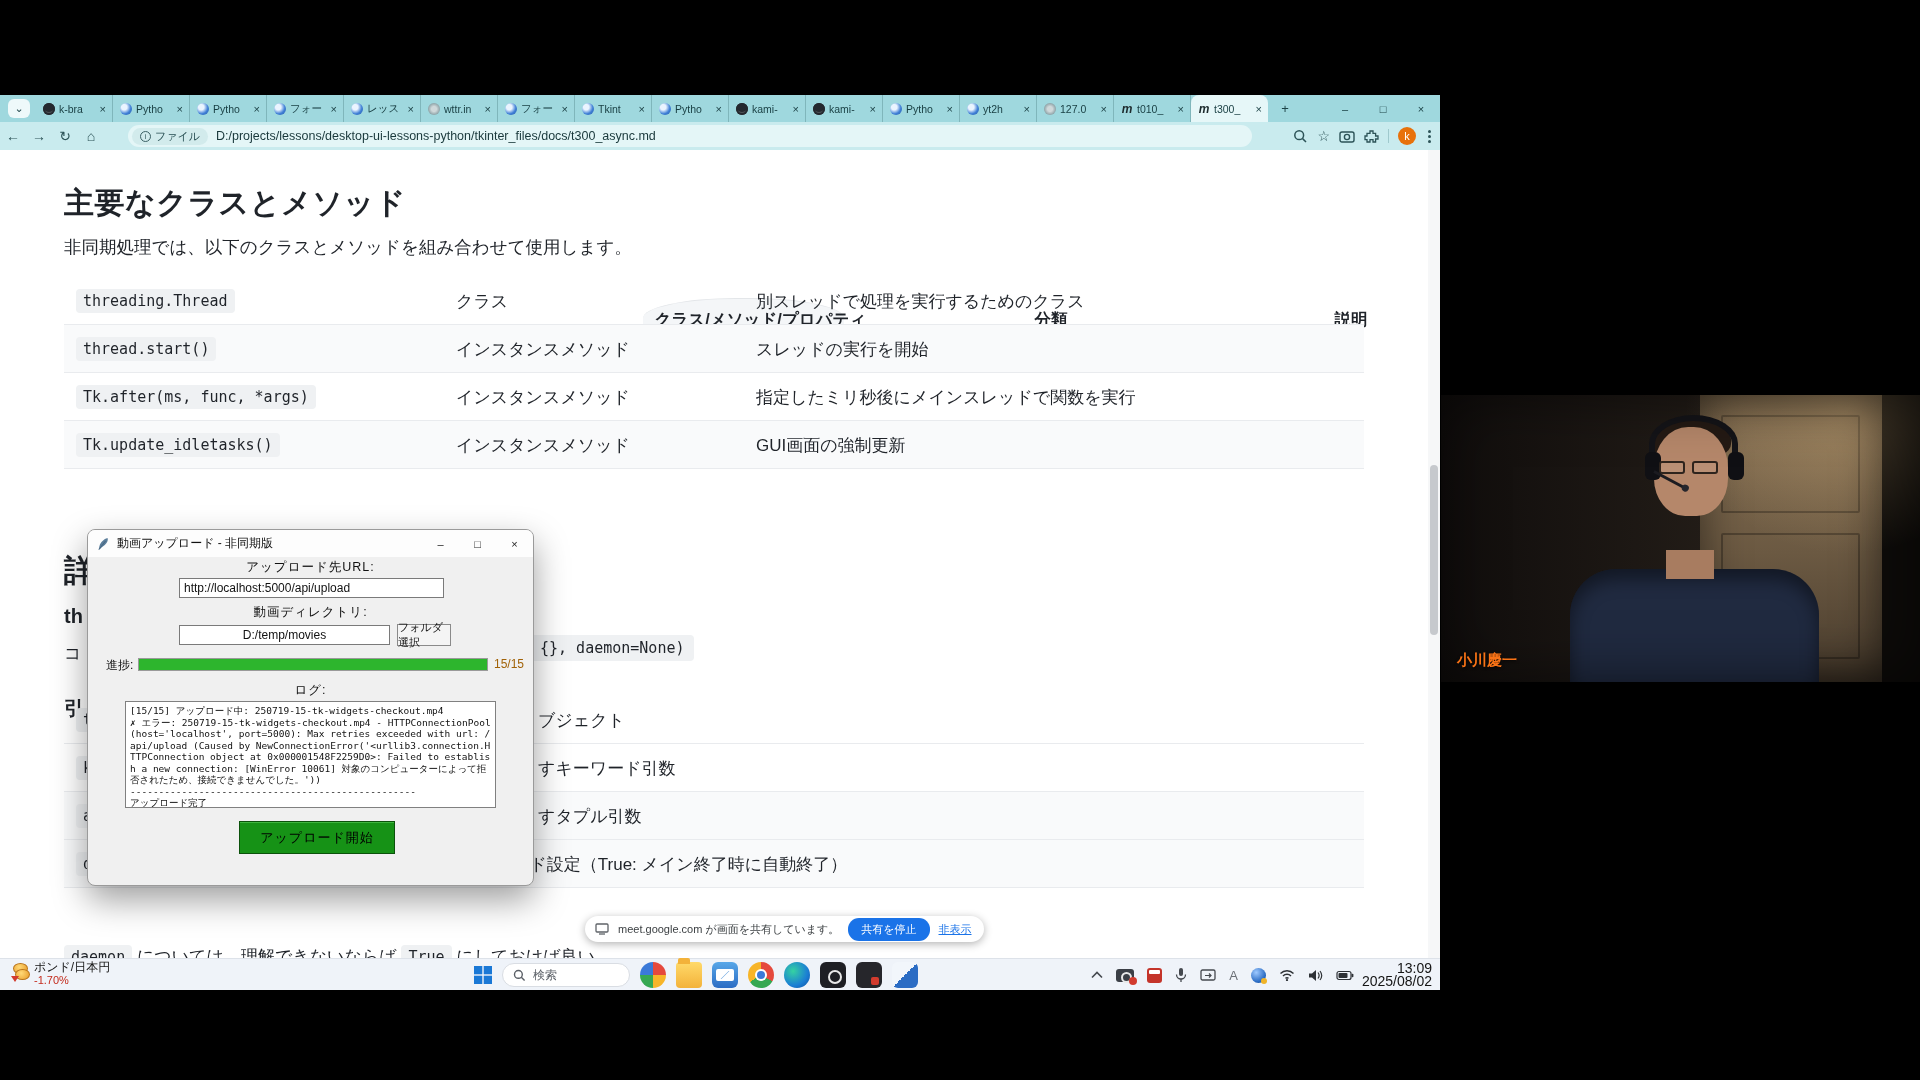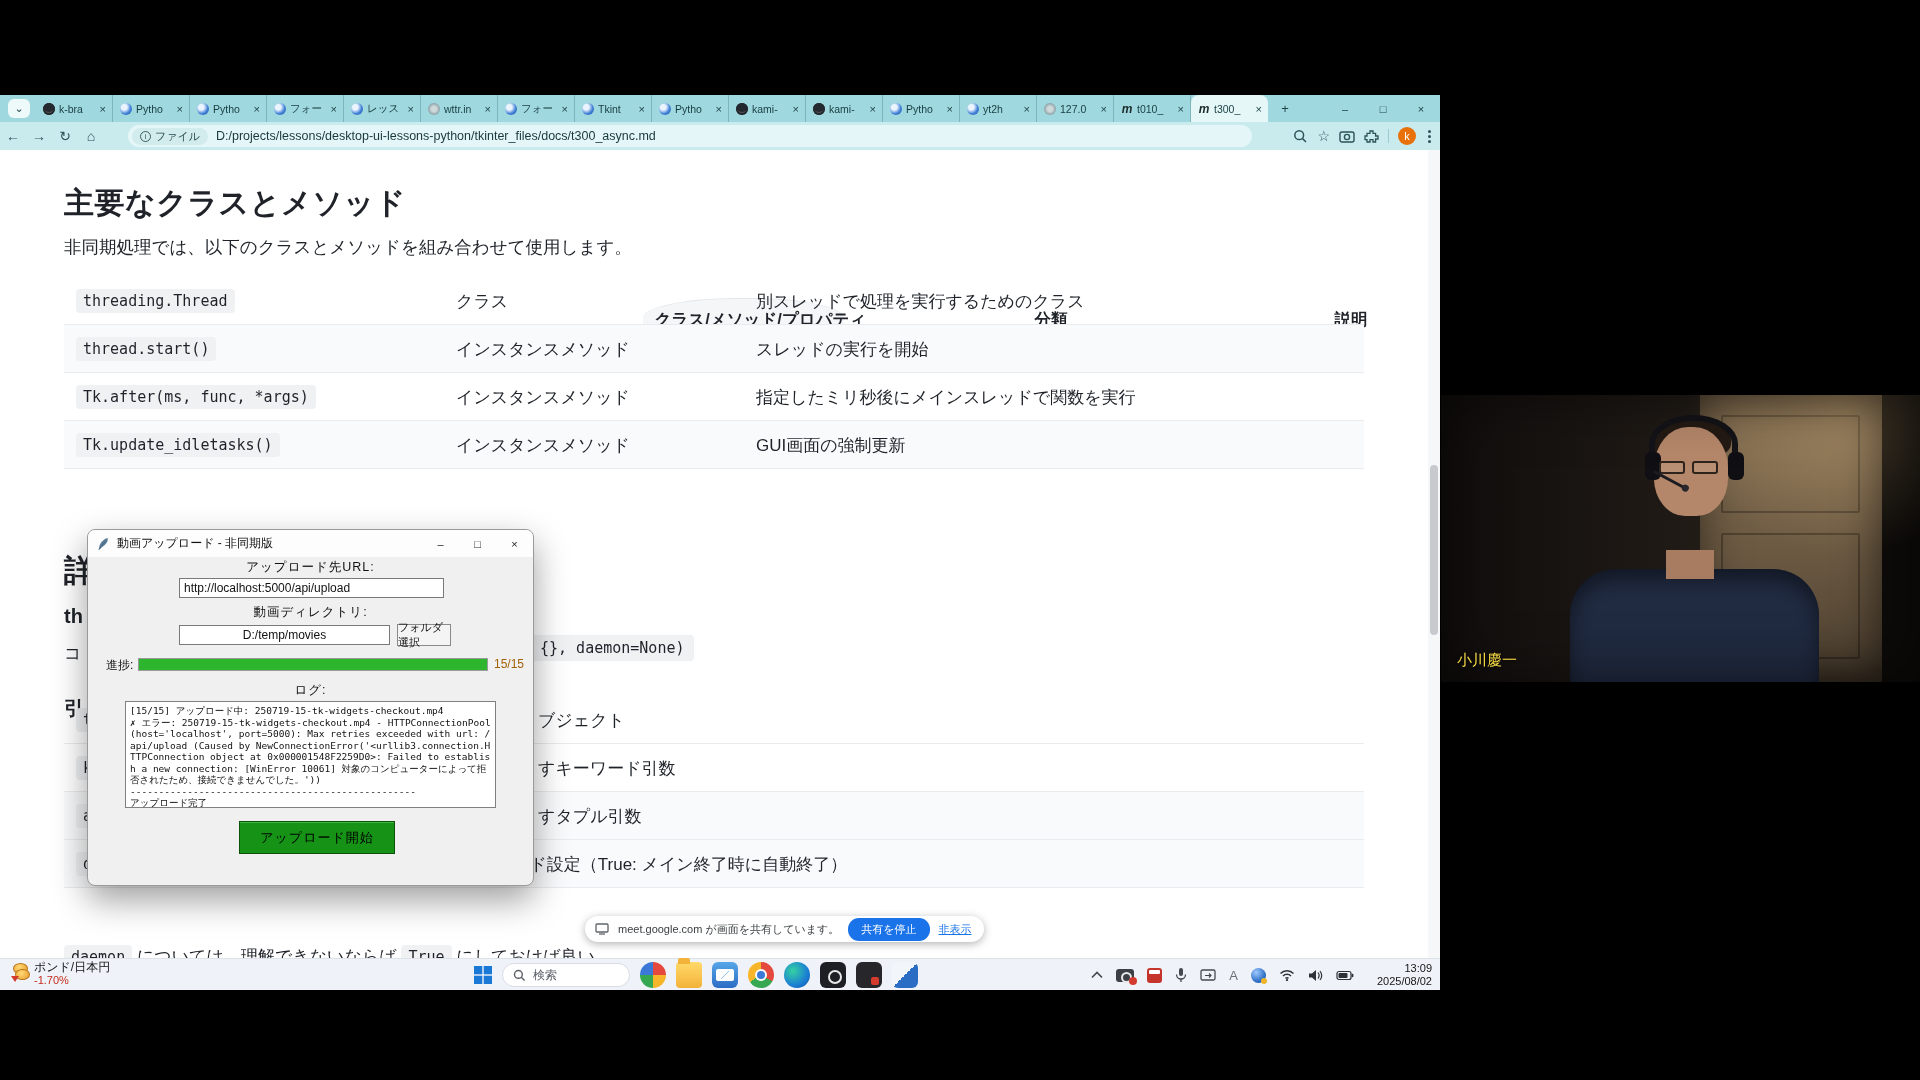--- a/index.html
+++ b/index.html
@@ -145,21 +145,21 @@
   .tray svg { display:block; }
   .tri { position:relative; }
   .t-cam { width:18px; height:13px; background:#3b3f46; border-radius:3px; }
   .t-cam:before { content:""; position:absolute; left:5px; top:3px; width:7px; height:7px; border:2px solid #e8e8e8; border-radius:50%; }
   .t-cam:after { content:""; position:absolute; right:-3px; bottom:-3px; width:8px; height:8px; background:#d23b2e; border-radius:50%; }
   .t-cal { width:15px; height:15px; background:#c4342a; border-radius:3px; }
   .t-cal:before { content:""; position:absolute; left:2px; top:2px; width:11px; height:4px; background:#fff; border-radius:1px; }
   .t-ime { font-size:13px; color:#6b6f76; }
   .t-sphere { width:15px; height:15px; border-radius:50%; background:radial-gradient(circle at 35% 30%, #9ec9ff, #2b6cc4 65%, #173f7a); }
   .t-sphere:after { content:""; position:absolute; right:-1px; bottom:-1px; width:6px; height:6px; background:#f0b429; border-radius:50%; }
-  .clock { position:absolute; right:8px; top:3px; text-align:right; font-size:11px; line-height:13px; color:#141414; }
+  .clock { position:absolute; right:8px; top:3px; text-align:right; font-size:14px; line-height:13px; color:#141414; }
 
   
   .webcam { position:absolute; left:1441px; top:395px; width:479px; height:287px; background:#17120f; overflow:hidden; z-index:8; }
   .wc-left { position:absolute; left:0; top:0; width:56%; height:100%; background:linear-gradient(90deg,#100d0c,#221c17); }
   .wc-door { position:absolute; left:54%; top:0; width:38%; height:100%;
              background:linear-gradient(180deg,#8a7355 0%, #6b5942 55%, #4a3d2e 100%); box-shadow:inset 0 0 46px rgba(0,0,0,.55); }
   .wc-door .panel { position:absolute; left:12%; width:76%; border:2px solid rgba(0,0,0,.28); border-radius:2px; }
   .wc-door .p1 { top:7%; height:34%; }
   .wc-door .p2 { top:48%; height:44%; }
   .wc-right { position:absolute; right:0; top:0; width:8%; height:100%; background:#0d0b09; }
@@ -173,21 +173,21 @@
   .hair { position:absolute; left:44%; top:8.5%; width:16.5%; height:14%; background:#241a14; border-radius:50% 50% 40% 40%; }
   .glasses { position:absolute; top:23%; width:100%; }
   .glasses i { position:absolute; width:26px; height:13px; border:2px solid #2e241d; border-radius:3px; background:rgba(255,255,255,.08); }
   .glasses .gl { left:45.5%; } .glasses .gr { left:52.5%; }
   .hp-band { position:absolute; left:43.5%; top:7%; width:18.5%; height:20%; border:6px solid #141418;
              border-bottom:none; border-radius:50% 50% 0 0; }
   .hp-cup { position:absolute; top:20%; width:16px; height:28px; background:#101014; border-radius:6px; }
   .cupL { left:42.5%; } .cupR { left:60%; }
   .mic { position:absolute; left:44%; top:29%; width:34px; height:3px; background:#1b1b20; transform:rotate(28deg); }
   .mic:after { content:""; position:absolute; right:-5px; top:-2px; width:7px; height:7px; background:#26262c; border-radius:50%; }
-  .wc-name { position:absolute; left:16px; bottom:12px; font-size:15px; color:#fde047; text-shadow:0 1px 3px rgba(0,0,0,.8); }
+  .wc-name { position:absolute; left:16px; bottom:12px; font-size:15px; color:#f97316; text-shadow:0 1px 3px rgba(0,0,0,.8);font-weight:bold; }
   .wc-vig { position:absolute; inset:0; box-shadow:inset 0 0 60px rgba(0,0,0,.55); }
 </style>
 </head>
 <body>
 
 <div class="stage">
 
   <div class="browser">
 
     <div class="tabbar">

